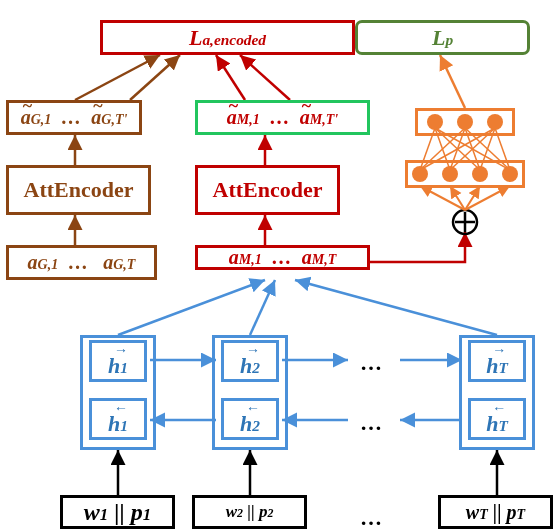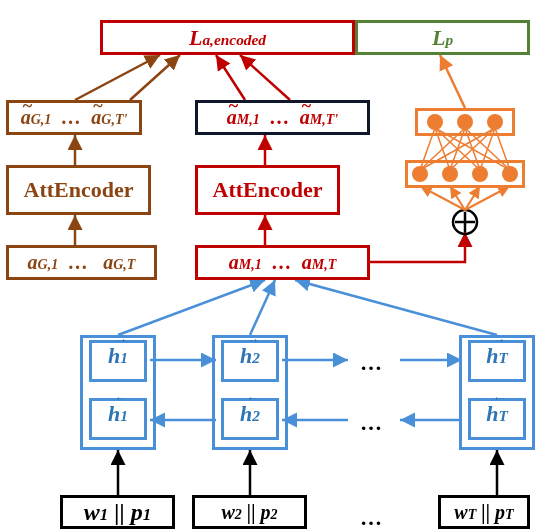--- a/index.html
+++ b/index.html
@@ -16,24 +16,24 @@
     align-items: center;
     justify-content: center;
     font-weight: bold;
     font-style: italic;
   }
   .borderbox { border: 3px solid; }
   .blue { border-color: #4a90d9; color: #2e75b6; }
   .black { border-color: #000; color: #000; }
   .brown { border-color: #8b4513; color: #8b4513; }
   .red { border-color: #c00000; color: #c00000; }
-  .green { border-color: #548235; color: #548235; }
+  .green { border-color: #548235; color: #548235; border-radius: 7px; }
   .orange { border-color: #ed7d31; color: #ed7d31; }
 
-  .h-small { position: absolute; border: 3px solid #4a90d9; width: 58px; height: 42px; display:flex; align-items:flex-start; justify-content:center; }
+  .h-small { position: absolute; border: 3px solid #4a90d9; width: 58px; height: 42px; display:flex; align-items:flex-end; justify-content:center; }
   .h-text { color:#2e75b6; font-weight:bold; font-style:italic; font-size:22px; position:relative; }
   .arrow-right-label::before { content:"→"; position:absolute; top:-12px; left:6px; font-size:14px; font-style:normal; }
   .arrow-left-label::before { content:"←"; position:absolute; top:-12px; left:6px; font-size:14px; font-style:normal; }
 
   svg.connectors { position:absolute; top:0; left:0; width:558px; height:532px; pointer-events:none; }
 
   .dots { position:absolute; color:#000; font-weight:bold; font-size:22px; }
 
   .nn-dot { position:absolute; width:16px; height:16px; border-radius:50%; background:#ed7d31; }
 
@@ -124,40 +124,40 @@
 <div class="box borderbox green" style="left:355px; top:20px; width:175px; height:35px;">
   <span style="color:#548235;font-size:22px;"><span style="font-style:italic;">L</span><span class="sub">p</span></span>
 </div>
 
 <div class="box brown" style="left:6px; top:100px; width:136px; height:35px; border:3px solid #8b4513;">
   <span style="color:#8b4513; font-size:20px;">
     <span class="tilde">a</span><span class="sub">G,1</span> &nbsp;…&nbsp; <span class="tilde">a</span><span class="sub">G,T'</span>
   </span>
 </div>
 
-<div class="box red" style="left:195px; top:100px; width:175px; height:35px; border:3px solid #0f172a;">
+<div class="box red" style="left:195px; top:100px; width:175px; height:35px; border:3px solid #22c55e;">
   <span style="color:#c00000; font-size:20px;">
     <span class="tilde">a</span><span class="sub">M,1</span> &nbsp;…&nbsp; <span class="tilde">a</span><span class="sub">M,T'</span>
   </span>
 </div>
 
 <div class="box borderbox brown" style="left:6px; top:165px; width:145px; height:50px; font-style:normal; font-size:22px;">
   <span>AttEncoder</span>
 </div>
 <div class="box borderbox red" style="left:195px; top:165px; width:145px; height:50px; font-style:normal; font-size:22px;">
   <span>AttEncoder</span>
 </div>
 
 <div class="box brown borderbox" style="left:6px; top:245px; width:151px; height:35px;">
   <span style="color:#8b4513; font-size:20px;">
     a<span class="sub">G,1</span> &nbsp;…&nbsp;&nbsp; a<span class="sub">G,T</span>
   </span>
 </div>
 
-<div class="box red borderbox" style="left:195px; top:245px; width:175px; height:35px;">
+<div class="box red borderbox" style="left:195px; top:245px; width:175px; height:25px;">
   <span style="color:#c00000; font-size:20px;">
     a<span class="sub">M,1</span> &nbsp;…&nbsp; a<span class="sub">M,T</span>
   </span>
 </div>
 
 <div class="box borderbox orange" style="left:405px; top:160px; width:120px; height:28px; border-color:#ed7d31;"></div>
 <div class="nn-dot" style="left:412px; top:166px;"></div>
 <div class="nn-dot" style="left:442px; top:166px;"></div>
 <div class="nn-dot" style="left:472px; top:166px;"></div>
 <div class="nn-dot" style="left:502px; top:166px;"></div>
@@ -191,17 +191,17 @@
   </div>
 
 <div class="dots" style="left:360px; top:350px;">…</div>
 <div class="dots" style="left:360px; top:410px;">…</div>
 <div class="dots" style="left:360px; top:505px;">…</div>
 
 <div class="box borderbox black" style="left:60px; top:495px; width:115px; height:34px;">
   <span style="font-size:24px;">w<span class="sub">1</span> || p<span class="sub">1</span></span>
 </div>
 <div class="box borderbox black" style="left:192px; top:495px; width:115px; height:34px;">
-  <span style="font-size:20px;font-style:italic;">w<span class="sub">2</span> || p<span class="sub">2</span></span>
-</div>
-<div class="box borderbox black" style="left:438px; top:495px; width:92px; height:34px;">
+  <span style="font-size:17px;font-style:italic;">w<span class="sub">2</span> || p<span class="sub">2</span></span>
+</div>
+<div class="box borderbox black" style="left:438px; top:495px; width:115px; height:34px;">
   <span style="font-size:20px;">w<span class="sub">T</span> || p<span class="sub">T</span></span>
 </div>
 
 </body></html>

